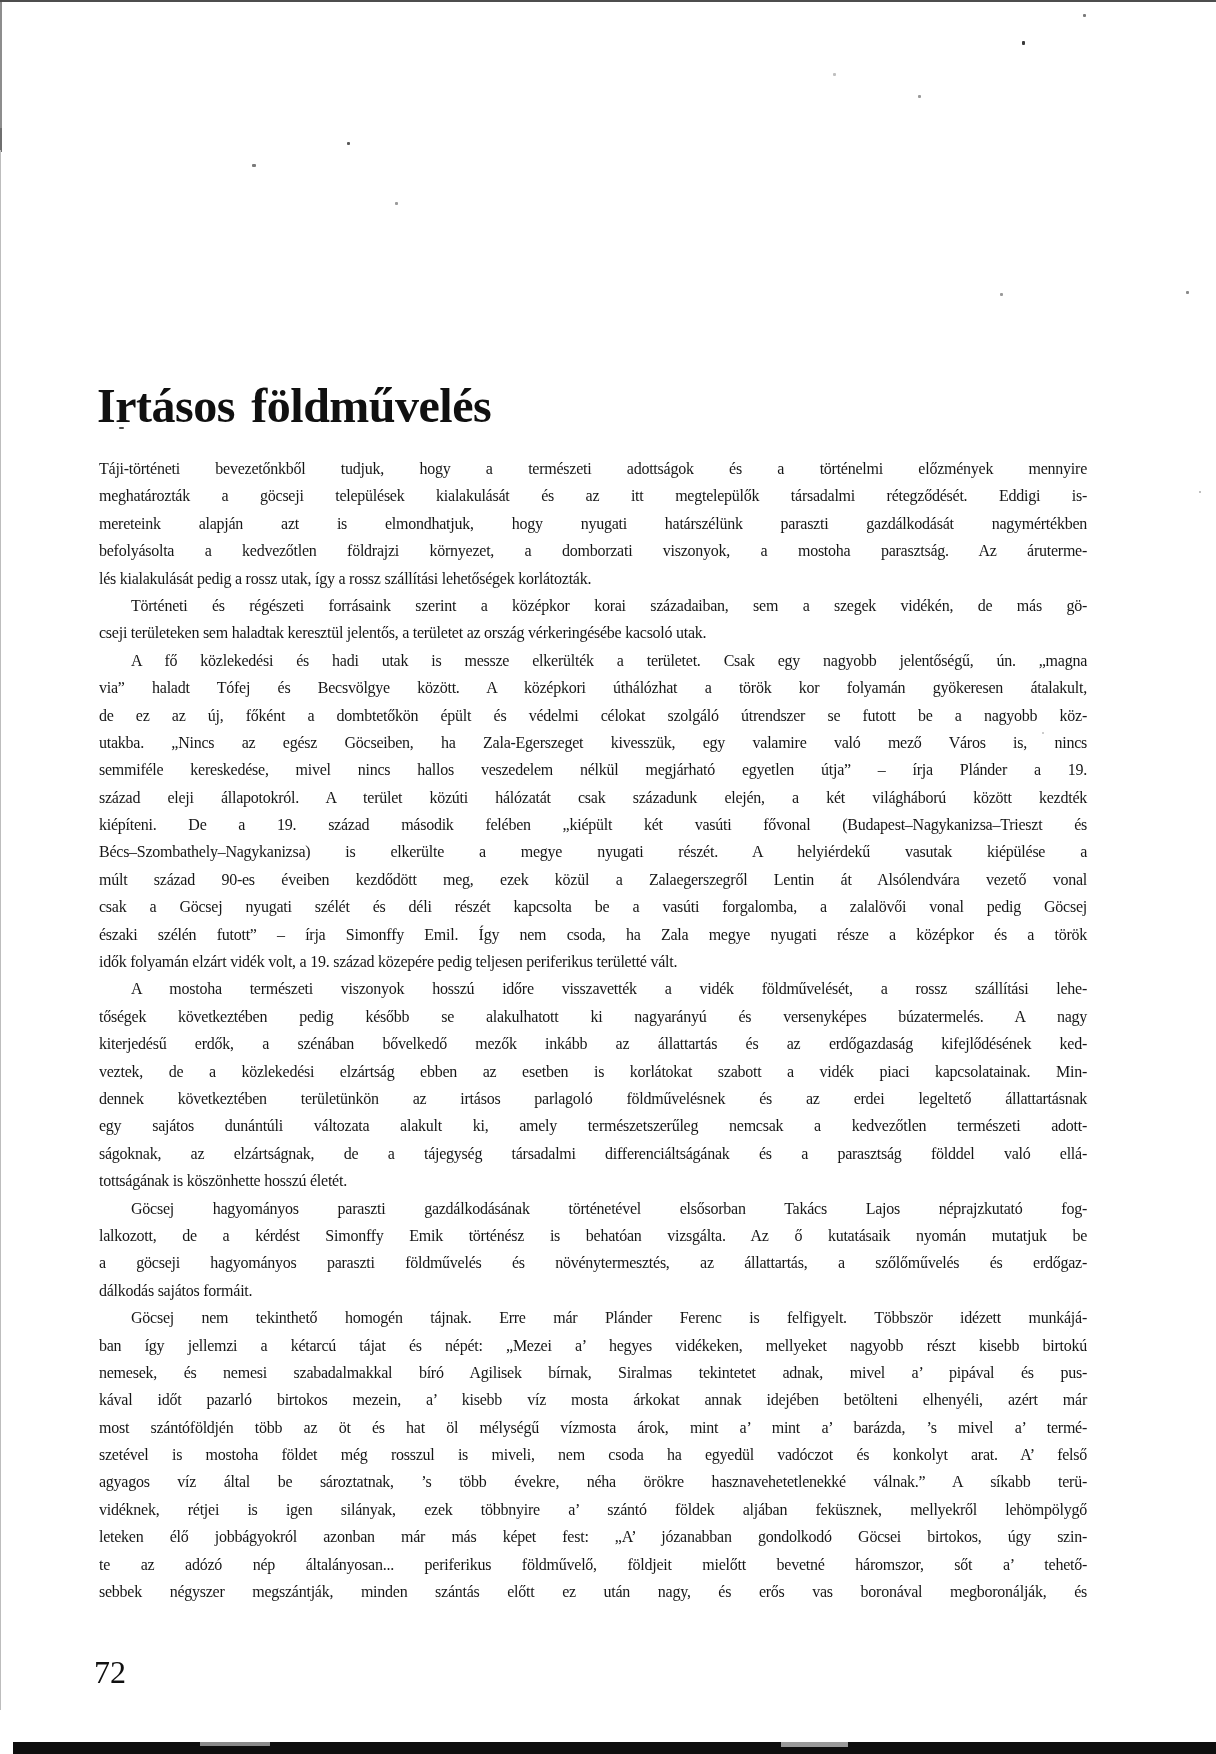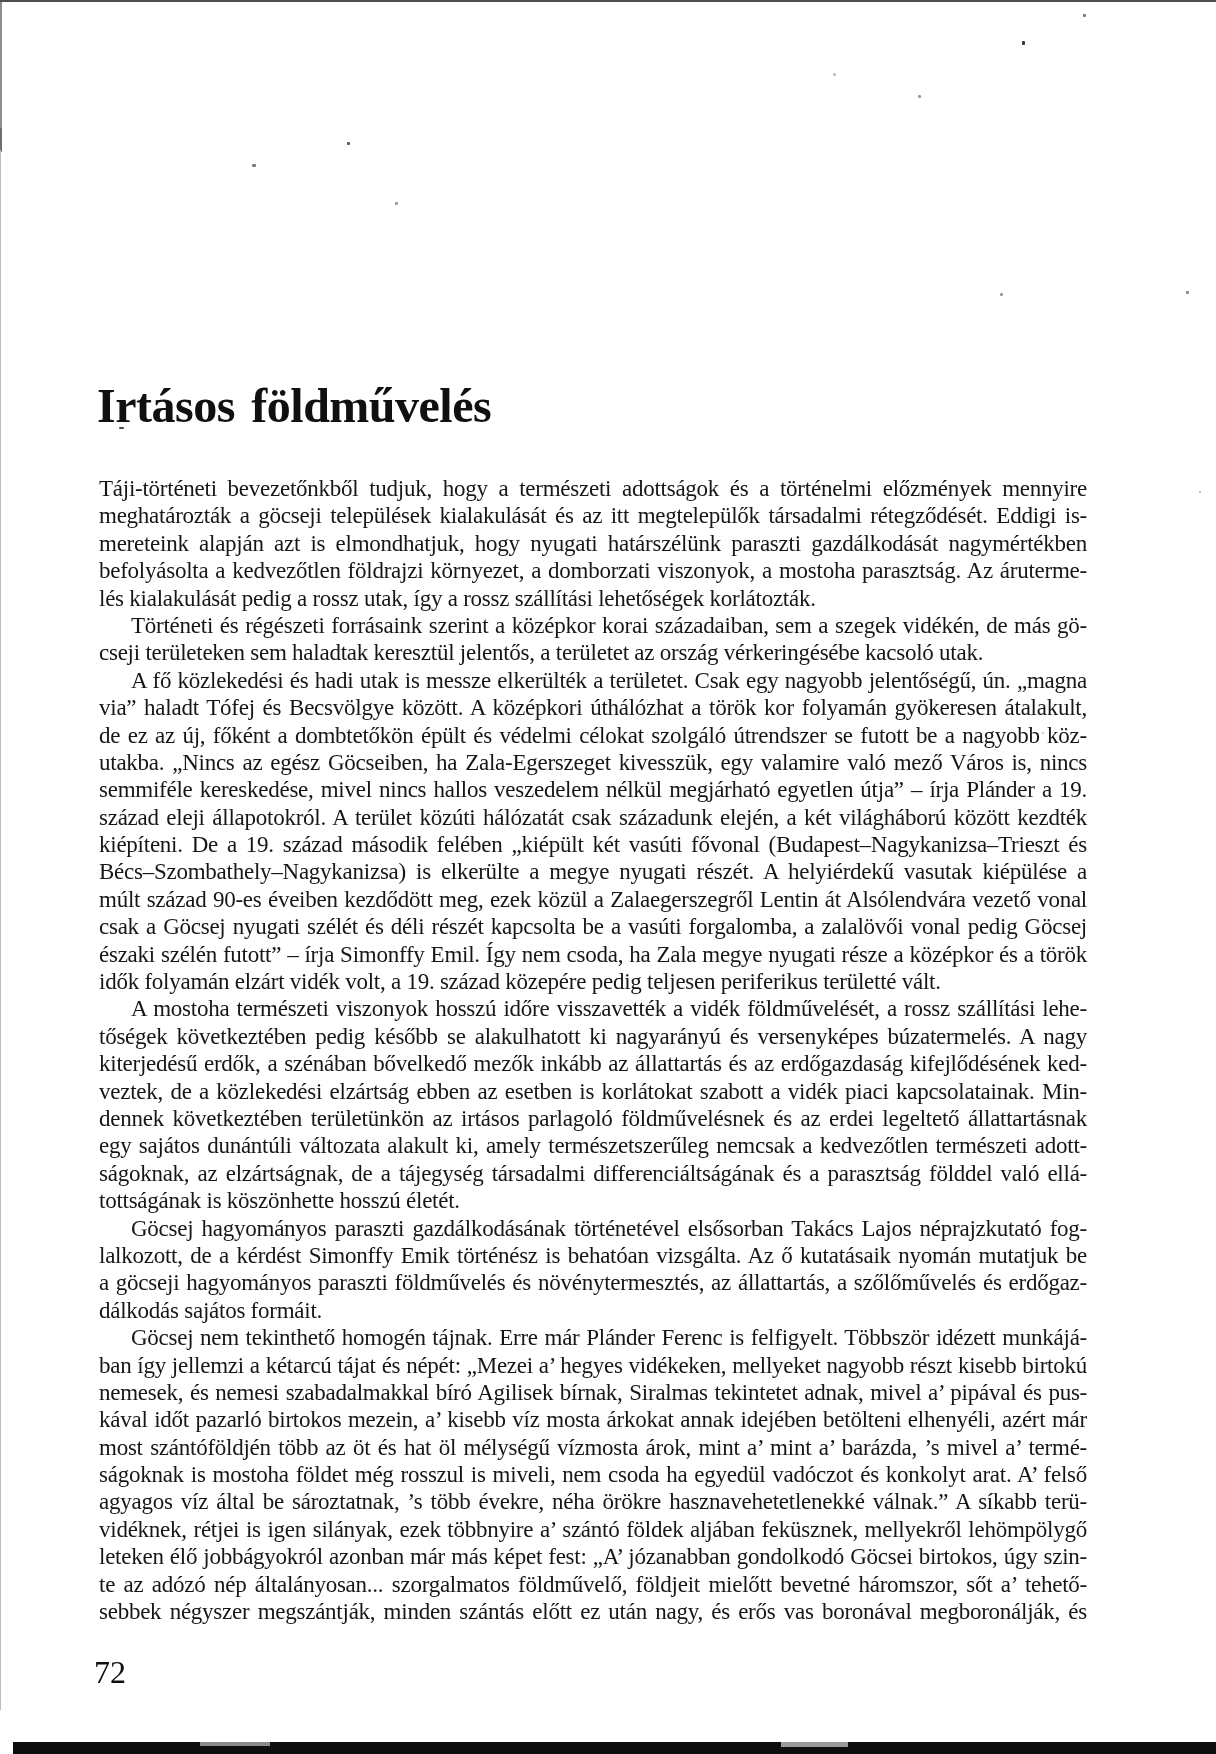--- a/index.html
+++ b/index.html
@@ -15,23 +15,22 @@
   
   .title{
     position:absolute;left:97px;top:349px;
     font-size:48px;line-height:50px;font-weight:700;
     letter-spacing:-0.5px;word-spacing:5px;color:#101010;
     white-space:nowrap;
   }
   
   .body-text{
     position:absolute;left:99px;top:455px;width:988px;
-    font-size:23px;line-height:27.4px;letter-spacing:-0.25px;
+    font-size:16px;line-height:27.4px;letter-spacing:-0.25px;
     color:#161616;
-    margin-top:20px;
   }
   .paragraph{margin:0;padding:0;}
   .line{
     text-align:justify;
     text-align-last:justify;
     height:27.4px;overflow:visible;white-space:normal;
   }
   .paragraph .line:last-child{text-align:center;text-align-last:left;}
   .paragraph.justify-last .line:last-child{text-align:justify;text-align-last:justify;}
   .paragraph.indent .line:first-child{text-indent:32px;}
@@ -119,24 +118,24 @@
         <div class="line">lalkozott, de a kérdést Simonffy Emik történész is behatóan vizsgálta. Az ő kutatásaik nyomán mutatjuk be</div>
         <div class="line">a göcseji hagyományos paraszti földművelés és növénytermesztés, az állattartás, a szőlőművelés és erdőgaz-</div>
         <div class="line">dálkodás sajátos formáit.</div>
       </div>
       <div class="paragraph indent justify-last">
         <div class="line">Göcsej nem tekinthető homogén tájnak. Erre már Plánder Ferenc is felfigyelt. Többször idézett munkájá-</div>
         <div class="line">ban így jellemzi a kétarcú tájat és népét: „Mezei a’ hegyes vidékeken, mellyeket nagyobb részt kisebb birtokú</div>
         <div class="line">nemesek, és nemesi szabadalmakkal bíró Agilisek bírnak, Siralmas tekintetet adnak, mivel a’ pipával és pus-</div>
         <div class="line">kával időt pazarló birtokos mezein, a’ kisebb víz mosta árkokat annak idejében betölteni elhenyéli, azért már</div>
         <div class="line">most szántóföldjén több az öt és hat öl mélységű vízmosta árok, mint a’ mint a’ barázda, ’s mivel a’ termé-</div>
-        <div class="line">ságoknak is mostoha földet még rosszul is miveli, nem csoda ha egyedül vadóczot és konkolyt arat. A’ felső</div>
+        <div class="line">szetével is mostoha földet még rosszul is miveli, nem csoda ha egyedül vadóczot és konkolyt arat. A’ felső</div>
         <div class="line">agyagos víz által be sároztatnak, ’s több évekre, néha örökre hasznavehetetlenekké válnak.” A síkabb terü-</div>
         <div class="line">vidéknek, rétjei is igen silányak, ezek többnyire a’ szántó földek aljában feküsznek, mellyekről lehömpölygő</div>
         <div class="line">leteken élő jobbágyokról azonban már más képet fest: „A’ józanabban gondolkodó Göcsei birtokos, úgy szin-</div>
-        <div class="line">te az adózó nép általányosan... szorgalmatos földművelő, földjeit mielőtt bevetné háromszor, sőt a’ tehető-</div>
+        <div class="line">te az adózó nép általányosan... periferikus földművelő, földjeit mielőtt bevetné háromszor, sőt a’ tehető-</div>
         <div class="line">sebbek négyszer megszántják,  minden szántás előtt ez után nagy, és erős vas boronával megboronálják, és</div>
       </div>
     </div>
 
   <div class="folio">72</div>
 
 </div>
 
 </body></html>

